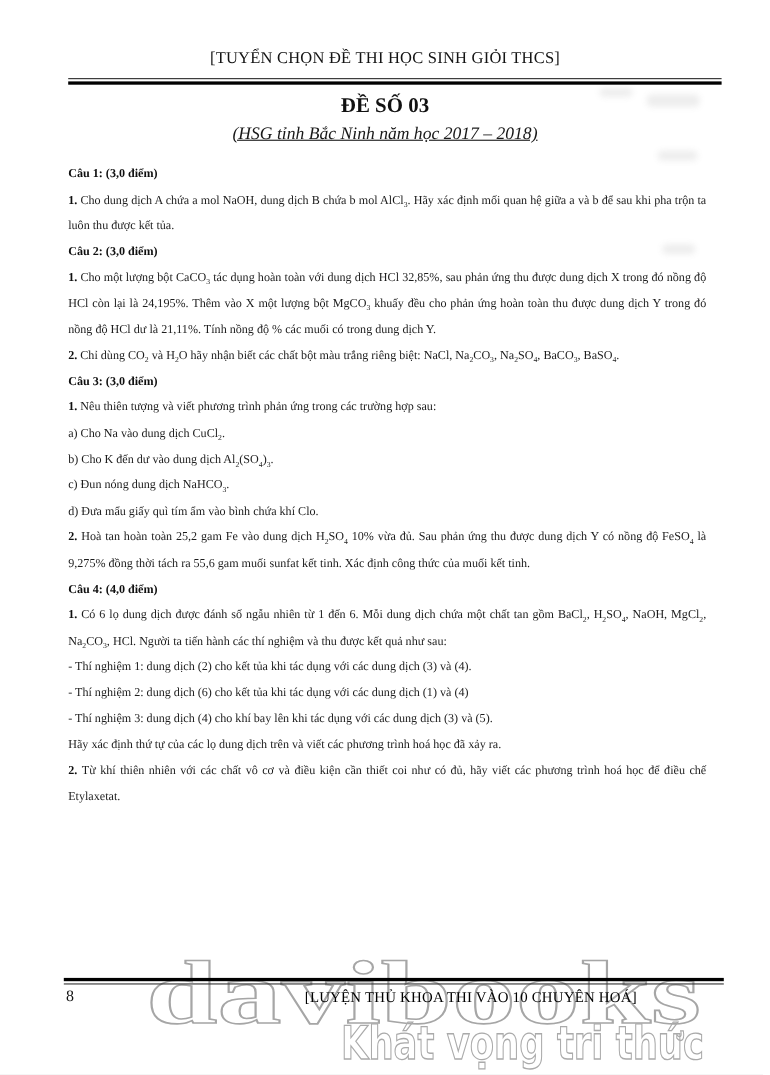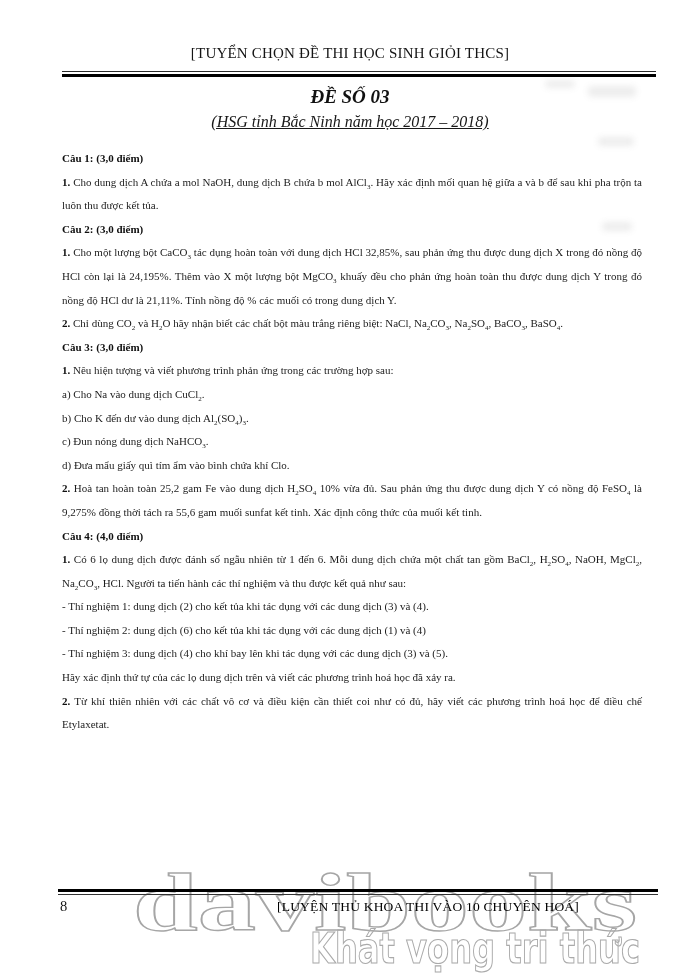--- a/index.html
+++ b/index.html
@@ -14,21 +14,21 @@
   .collection-title {
     margin:0; padding-top:44px; text-align:center;
     font-size:15px; line-height:18px; letter-spacing:.2px; color:#141414;
   }
   .header-rule {
     margin:9px 44px 0 62px; height:2px;
     border-top:1.5px solid #2a2a2a; border-bottom:3px solid #000;
   }
   .exam-title {
     margin:8px 0 0; text-align:center;
-    font-size:19px; font-weight:bold; line-height:23px; color:#111;font-style:italic;
+    font-size:19px; font-weight:bold; line-height:23px; color:#111;
   }
   .exam-subtitle {
     margin:4px 0 0; text-align:center; font-style:italic;
     font-size:16px; line-height:20px; color:#181818;text-decoration:underline;
   }
 
   
   .exam-body {
     margin:15px 58px 0 62px;
     font-size:11px; line-height:23.6px;
@@ -91,21 +91,21 @@
     </section>
 
     <section>
       <p class="q-heading">Câu 2: (3,0 điểm)</p>
       <p><b class="part-label">1. </b><span>Cho một lượng bột CaCO<sub>3</sub> tác dụng hoàn toàn với dung dịch HCl 32,85%, sau phản ứng thu được dung dịch X trong đó nồng độ HCl còn lại là 24,195%. Thêm vào X một lượng bột MgCO<sub>3</sub> khuấy đều cho phản ứng hoàn toàn thu được dung dịch Y trong đó nồng độ HCl dư là 21,11%. Tính nồng độ % các muối có trong dung dịch Y.</span></p>
       <p><b class="part-label">2. </b><span>Chỉ dùng CO<sub>2</sub> và H<sub>2</sub>O hãy nhận biết các chất bột màu trắng riêng biệt: NaCl, Na<sub>2</sub>CO<sub>3</sub>, Na<sub>2</sub>SO<sub>4</sub>, BaCO<sub>3</sub>, BaSO<sub>4</sub>.</span></p>
     </section>
 
     <section>
       <p class="q-heading">Câu 3: (3,0 điểm)</p>
-      <p><b class="part-label">1. </b><span>Nêu hiện tượng và viết phương trình phản ứng trong các trường hợp sau:</span></p>
+      <p><b class="part-label">1. </b><span>Nêu thiên tượng và viết phương trình phản ứng trong các trường hợp sau:</span></p>
       <p><b class="part-label"></b><span>a) Cho Na vào dung dịch CuCl<sub>2</sub>.</span></p>
       <p><b class="part-label"></b><span>b) Cho K đến dư vào dung dịch Al<sub>2</sub>(SO<sub>4</sub>)<sub>3</sub>.</span></p>
       <p><b class="part-label"></b><span>c) Đun nóng dung dịch NaHCO<sub>3</sub>.</span></p>
       <p><b class="part-label"></b><span>d) Đưa mẩu giấy quì tím ẩm vào bình chứa khí Clo.</span></p>
       <p><b class="part-label">2. </b><span>Hoà tan hoàn toàn 25,2 gam Fe vào dung dịch H<sub>2</sub>SO<sub>4</sub> 10% vừa đủ. Sau phản ứng thu được dung dịch Y có nồng độ FeSO<sub>4</sub> là 9,275% đồng thời tách ra 55,6 gam muối sunfat kết tinh. Xác định công thức của muối kết tinh.</span></p>
     </section>
 
     <section>
       <p class="q-heading">Câu 4: (4,0 điểm)</p>
       <p><b class="part-label">1. </b><span>Có 6 lọ dung dịch được đánh số ngẫu nhiên từ 1 đến 6. Mỗi dung dịch chứa một chất tan gồm BaCl<sub>2</sub>, H<sub>2</sub>SO<sub>4</sub>, NaOH, MgCl<sub>2</sub>, Na<sub>2</sub>CO<sub>3</sub>, HCl. Người ta tiến hành các thí nghiệm và thu được kết quả như sau:</span></p>

